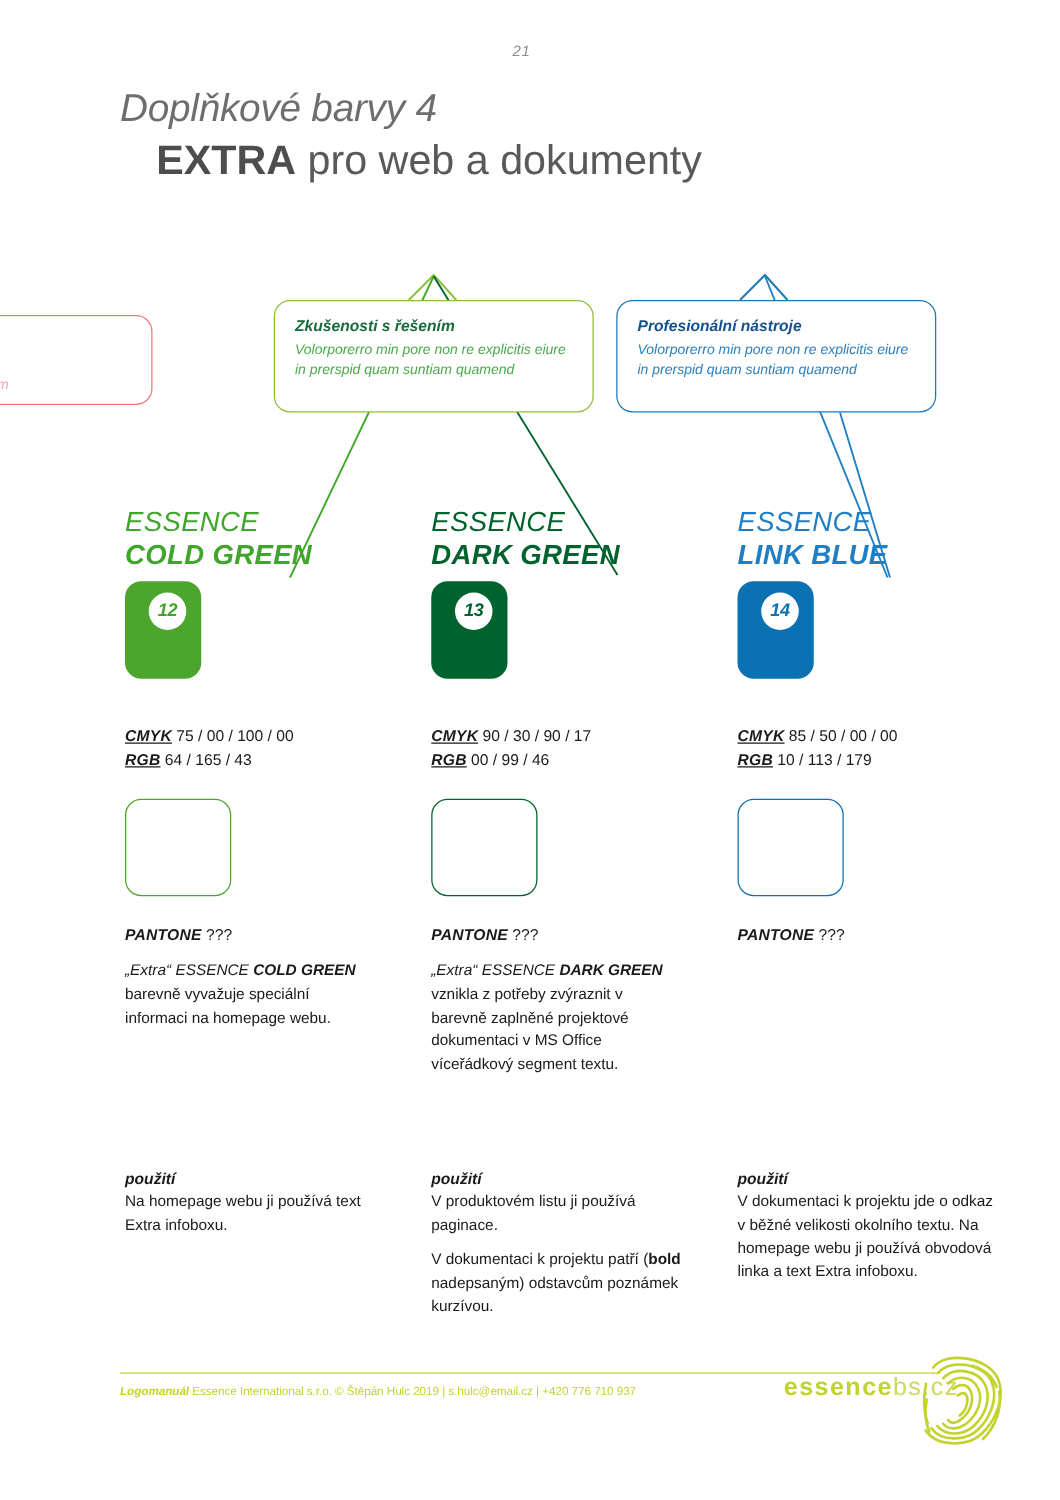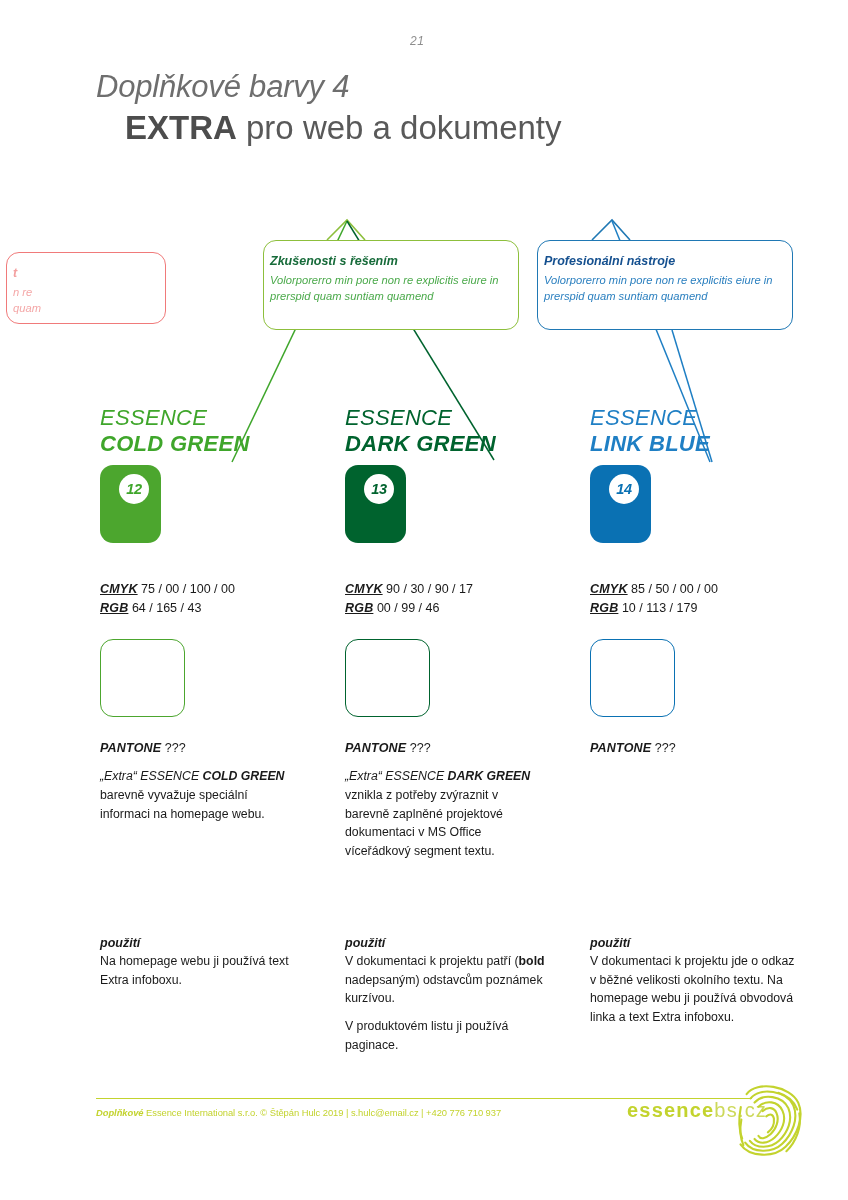--- a/index.html
+++ b/index.html
@@ -33,22 +33,21 @@
   .connectors {
     position: absolute; left: 0; top: 0;
     width: 848px; height: 1200px; pointer-events: none;
   }
 
   
   .callout {
     position: absolute;
     border-radius: 13px;
     background: #fff;
-    padding: 13px 14px 12px 6px;
-    margin-left: 44px;
+    padding: 13px 14px 12px 16px;
   }
   .callout .co-title {
     font-size: 12.5px; font-weight: 700; font-style: italic;
     line-height: 1.25; margin-bottom: 3px; white-space: nowrap;
   }
   .callout .co-body {
     font-size: 11.2px; font-style: italic; line-height: 1.42;
   }
 
   #callout-red {
@@ -241,31 +240,31 @@
     <div class="pantone-line"><span class="lbl">PANTONE</span> <span>???</span></div>
   </div>
 
   <div class="usage-block" id="usage-0">
     <div class="usage-title">použití</div>
     <div class="usage-p">Na homepage webu ji používá text Extra infoboxu.</div>
   </div>
 
   <div class="usage-block" id="usage-1">
     <div class="usage-title">použití</div>
+    <div class="usage-p">V produktovém listu ji používá paginace.</div>
     <div class="usage-p" id="usage-1-p0">V dokumentaci k projektu patří (<b>bold</b> nadepsaným) odstavcům poznámek kurzívou.</div>
-    <div class="usage-p">V produktovém listu ji používá paginace.</div>
   </div>
 
   <div class="usage-block" id="usage-2">
     <div class="usage-title">použití</div>
     <div class="usage-p">V dokumentaci k projektu jde o odkaz v běžné velikosti okolního textu. Na homepage webu ji používá obvodová linka a text Extra infoboxu.</div>
   </div>
 
   <div class="footer-rule"></div>
-  <div class="footer-text"><span class="lm">Doplňkové</span><span> Essence International s.r.o. © Štěpán Hulc 2019 | s.hulc@email.cz | +420 776 710 937</span></div>
+  <div class="footer-text"><span class="lm">Logomanuál</span><span> Essence International s.r.o. © Štěpán Hulc 2019 | s.hulc@email.cz | +420 776 710 937</span></div>
   <div class="logo-essence"><span class="e1">essence</span><span class="e2">bs.cz</span></div>
 
   <svg class="fingerprint" viewBox="0 0 84 92">
     <g stroke="#c3d32e" fill="none" stroke-width="2.1" stroke-linecap="round" transform="rotate(16 42 46)">
       <path d="M14 26 C20 10, 54 6, 66 20 C76 32, 74 52, 66 66 C58 80, 34 86, 22 76"></path>
       <path d="M19 29 C25 15, 52 12, 62 24 C71 35, 69 52, 62 64 C55 76, 36 81, 26 73"></path>
       <path d="M24 32 C30 20, 49 18, 58 28 C66 38, 64 52, 58 62 C52 72, 38 76, 30 70"></path>
       <path d="M29 35 C34 26, 46 24, 53 32 C60 40, 58 52, 53 60 C48 68, 40 71, 34 67"></path>
       <path d="M34 38 C38 32, 44 31, 48 36 C53 42, 52 52, 48 58 C44 64, 40 66, 37 63"></path>
       <path d="M39 42 C42 38, 45 38, 47 42 C49 47, 48 53, 45 57"></path>

